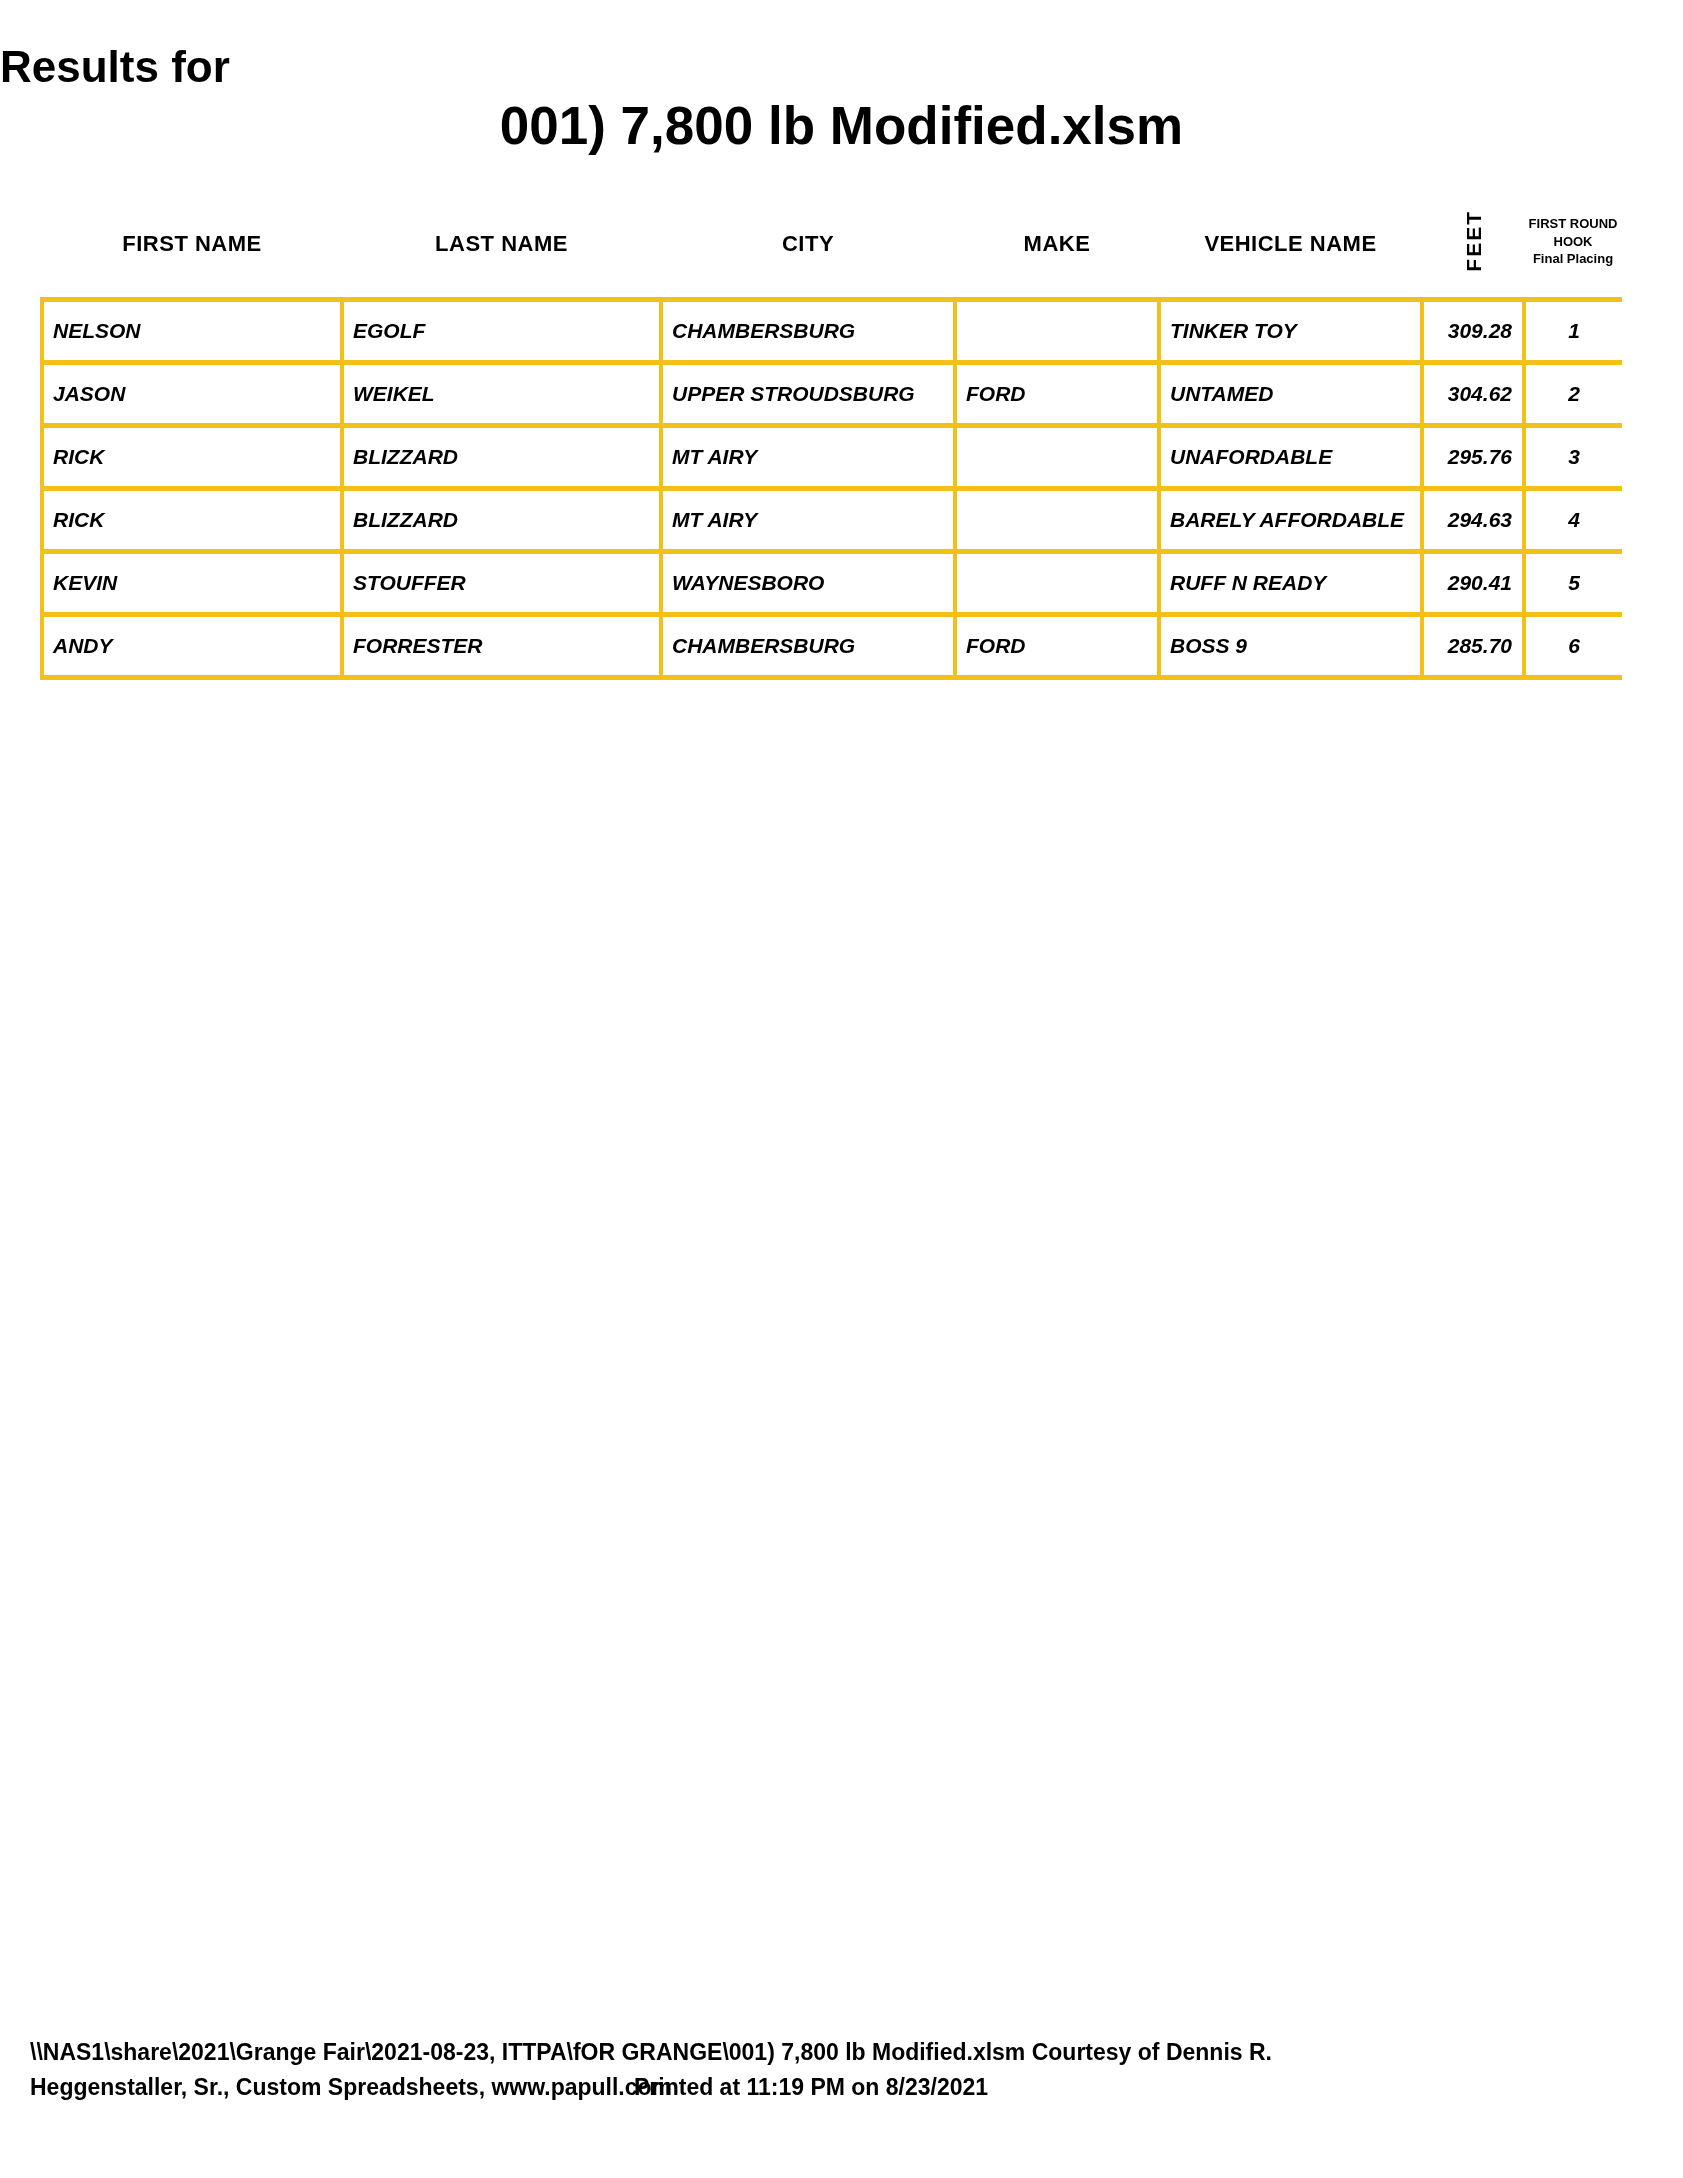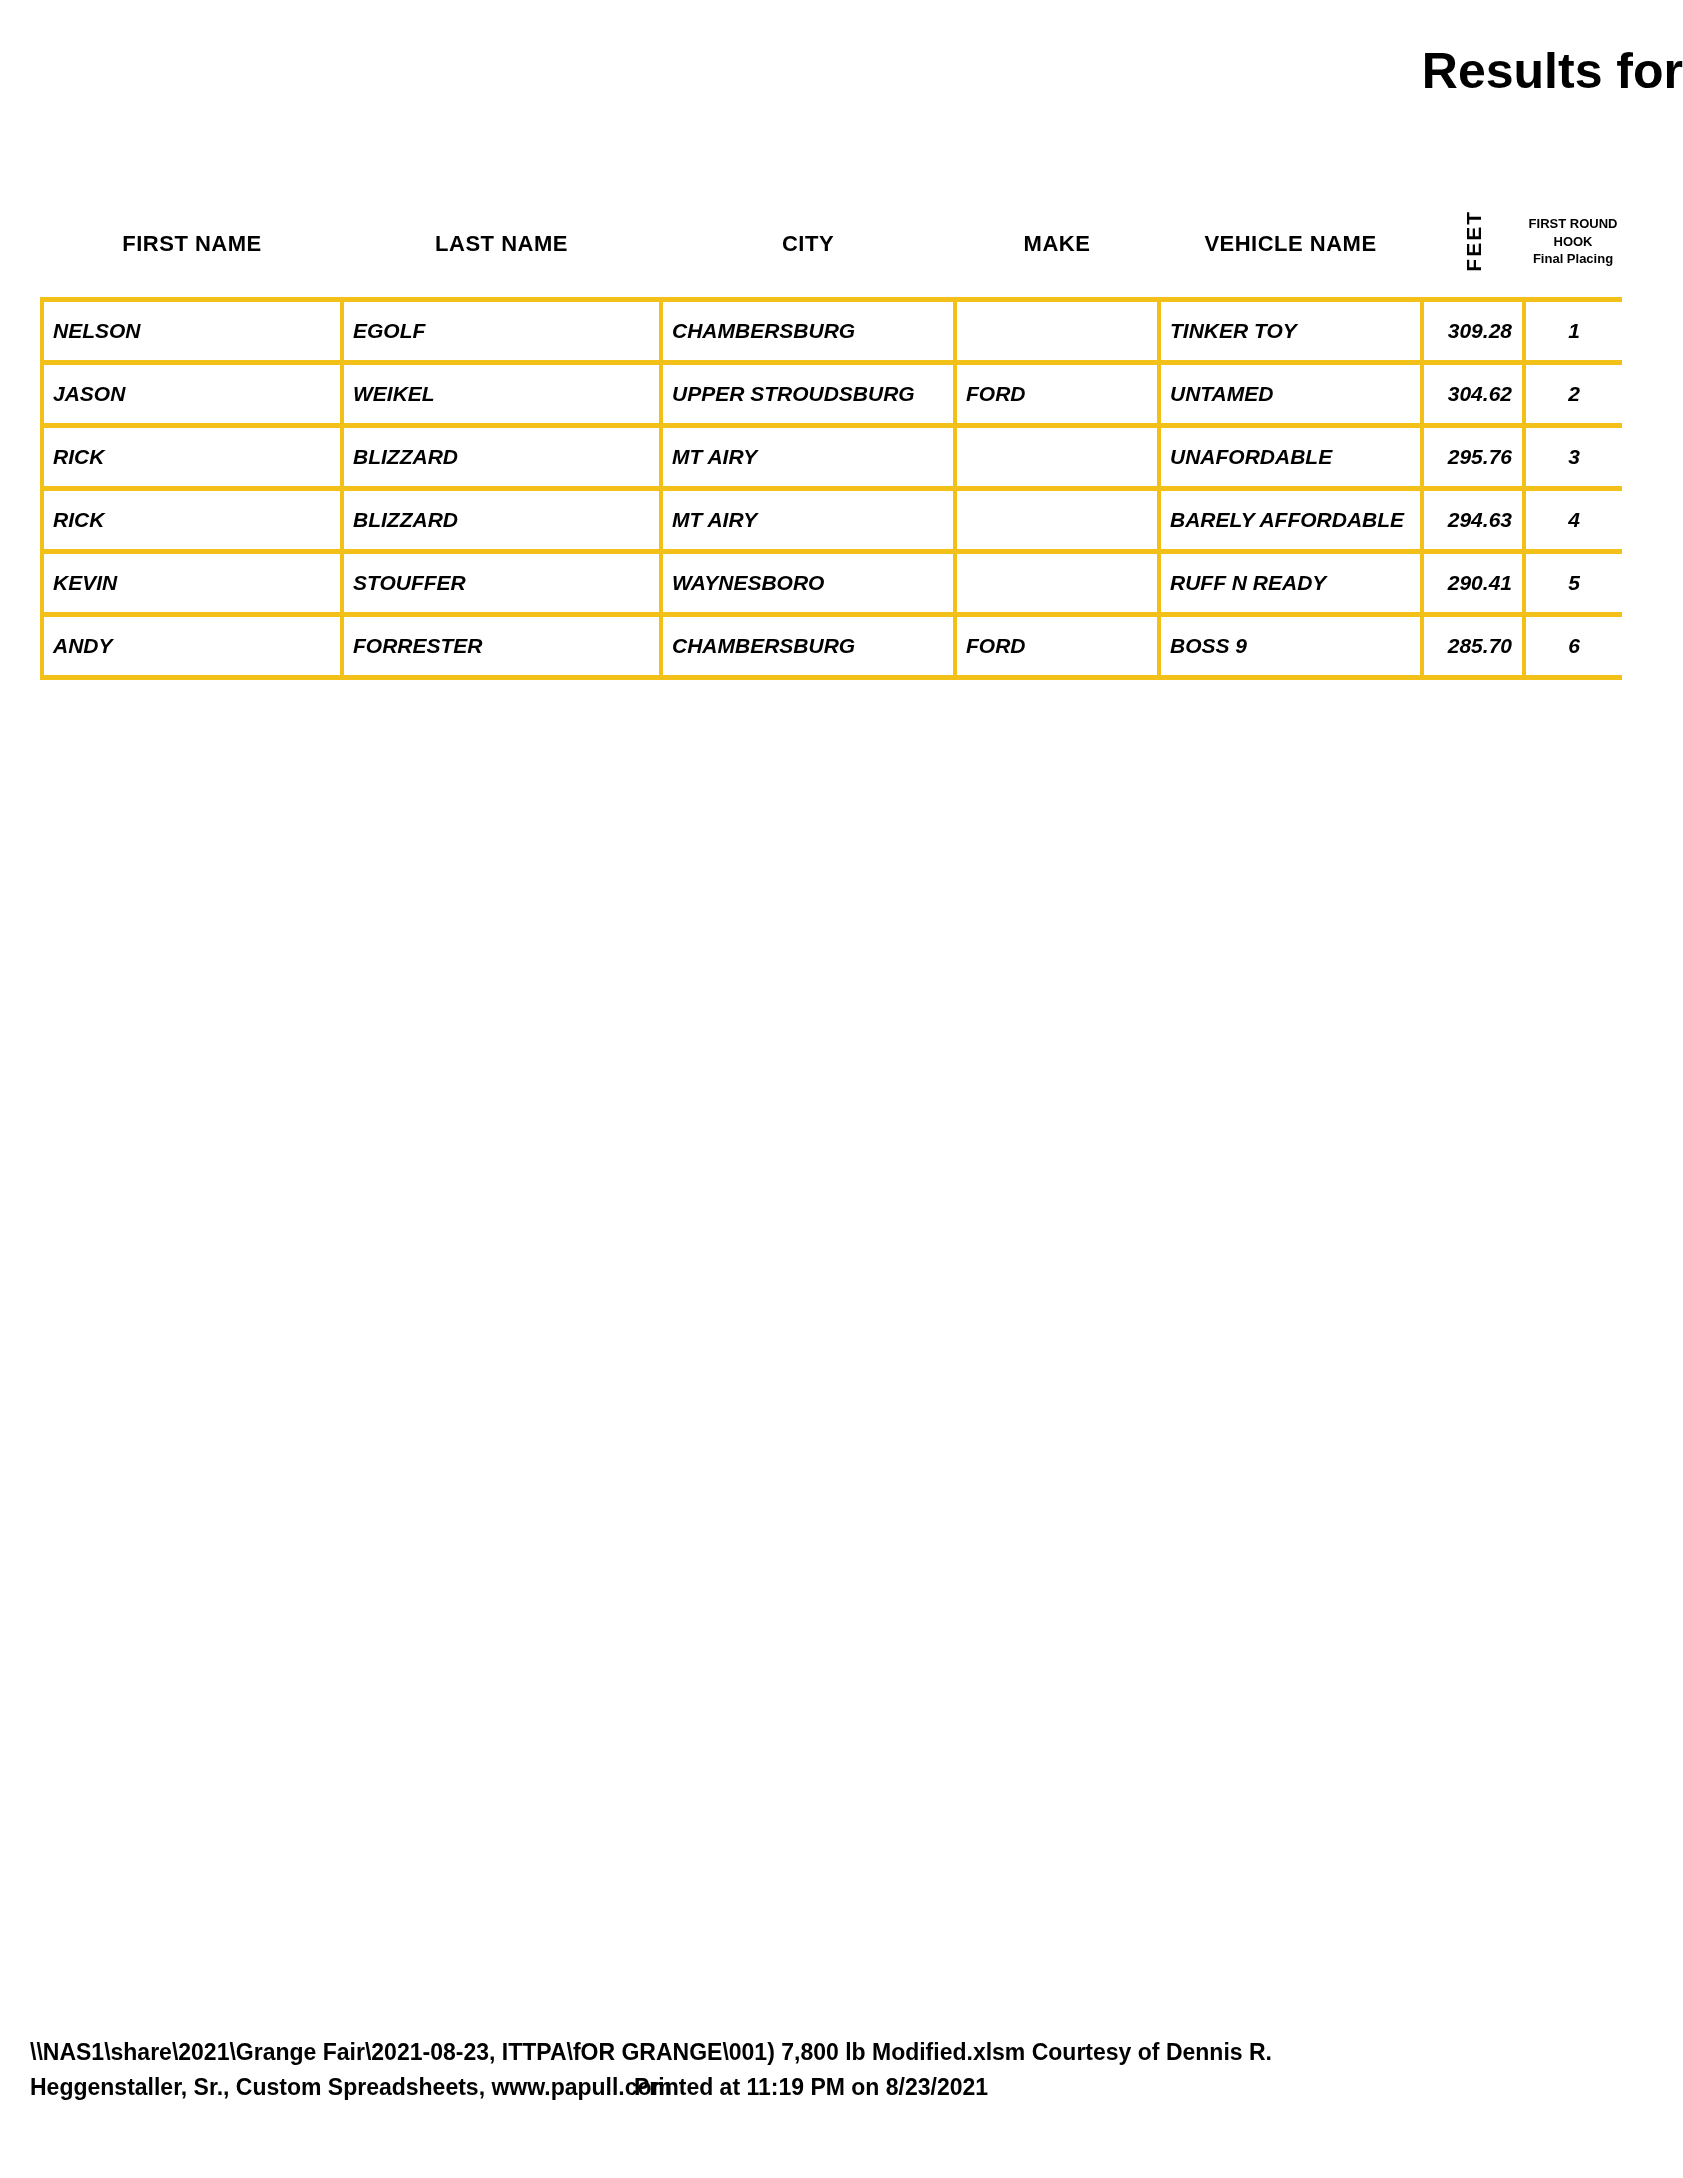--- a/index.html
+++ b/index.html
@@ -8,21 +8,21 @@
     background: #ffffff;
     font-family: "Liberation Sans", sans-serif;
     font-weight: 700;
     color: #000000;
     position: relative;
   }
   .page { position: absolute; inset: 0; }
 
   .title-line1 {
     position: absolute; top: 42px; left: 0; width: 100%;
-    text-align: right; font-size: 50px; letter-spacing: 0px;
+    text-align: left; font-size: 44px; letter-spacing: 0px;
   }
   .title-line2 {
     position: absolute; top: 95px; left: 0; width: 100%;
     text-align: center; font-size: 53px;
   }
 
   table.results {
     position: absolute; left: 40px; top: 196px;
     width: 1580px; border-collapse: collapse; table-layout: fixed;
   }
@@ -67,20 +67,21 @@
   }
   .footer-line2 { position: relative; height: 35px; }
   .footer-printed { position: absolute; left: 604px; top: 0; }
 </style>
 </head>
 <body>
 
 <div class="page">
 
   <div class="title-line1">Results for</div>
+  <div class="title-line2">001) 7,800 lb Modified.xlsm</div>
 
   <table class="results">
     <colgroup>
       <col class="c-first">
         <col class="c-last">
         <col class="c-city">
         <col class="c-make">
       <col class="c-vehicle">
         <col class="c-feet">
         <col class="c-place">

